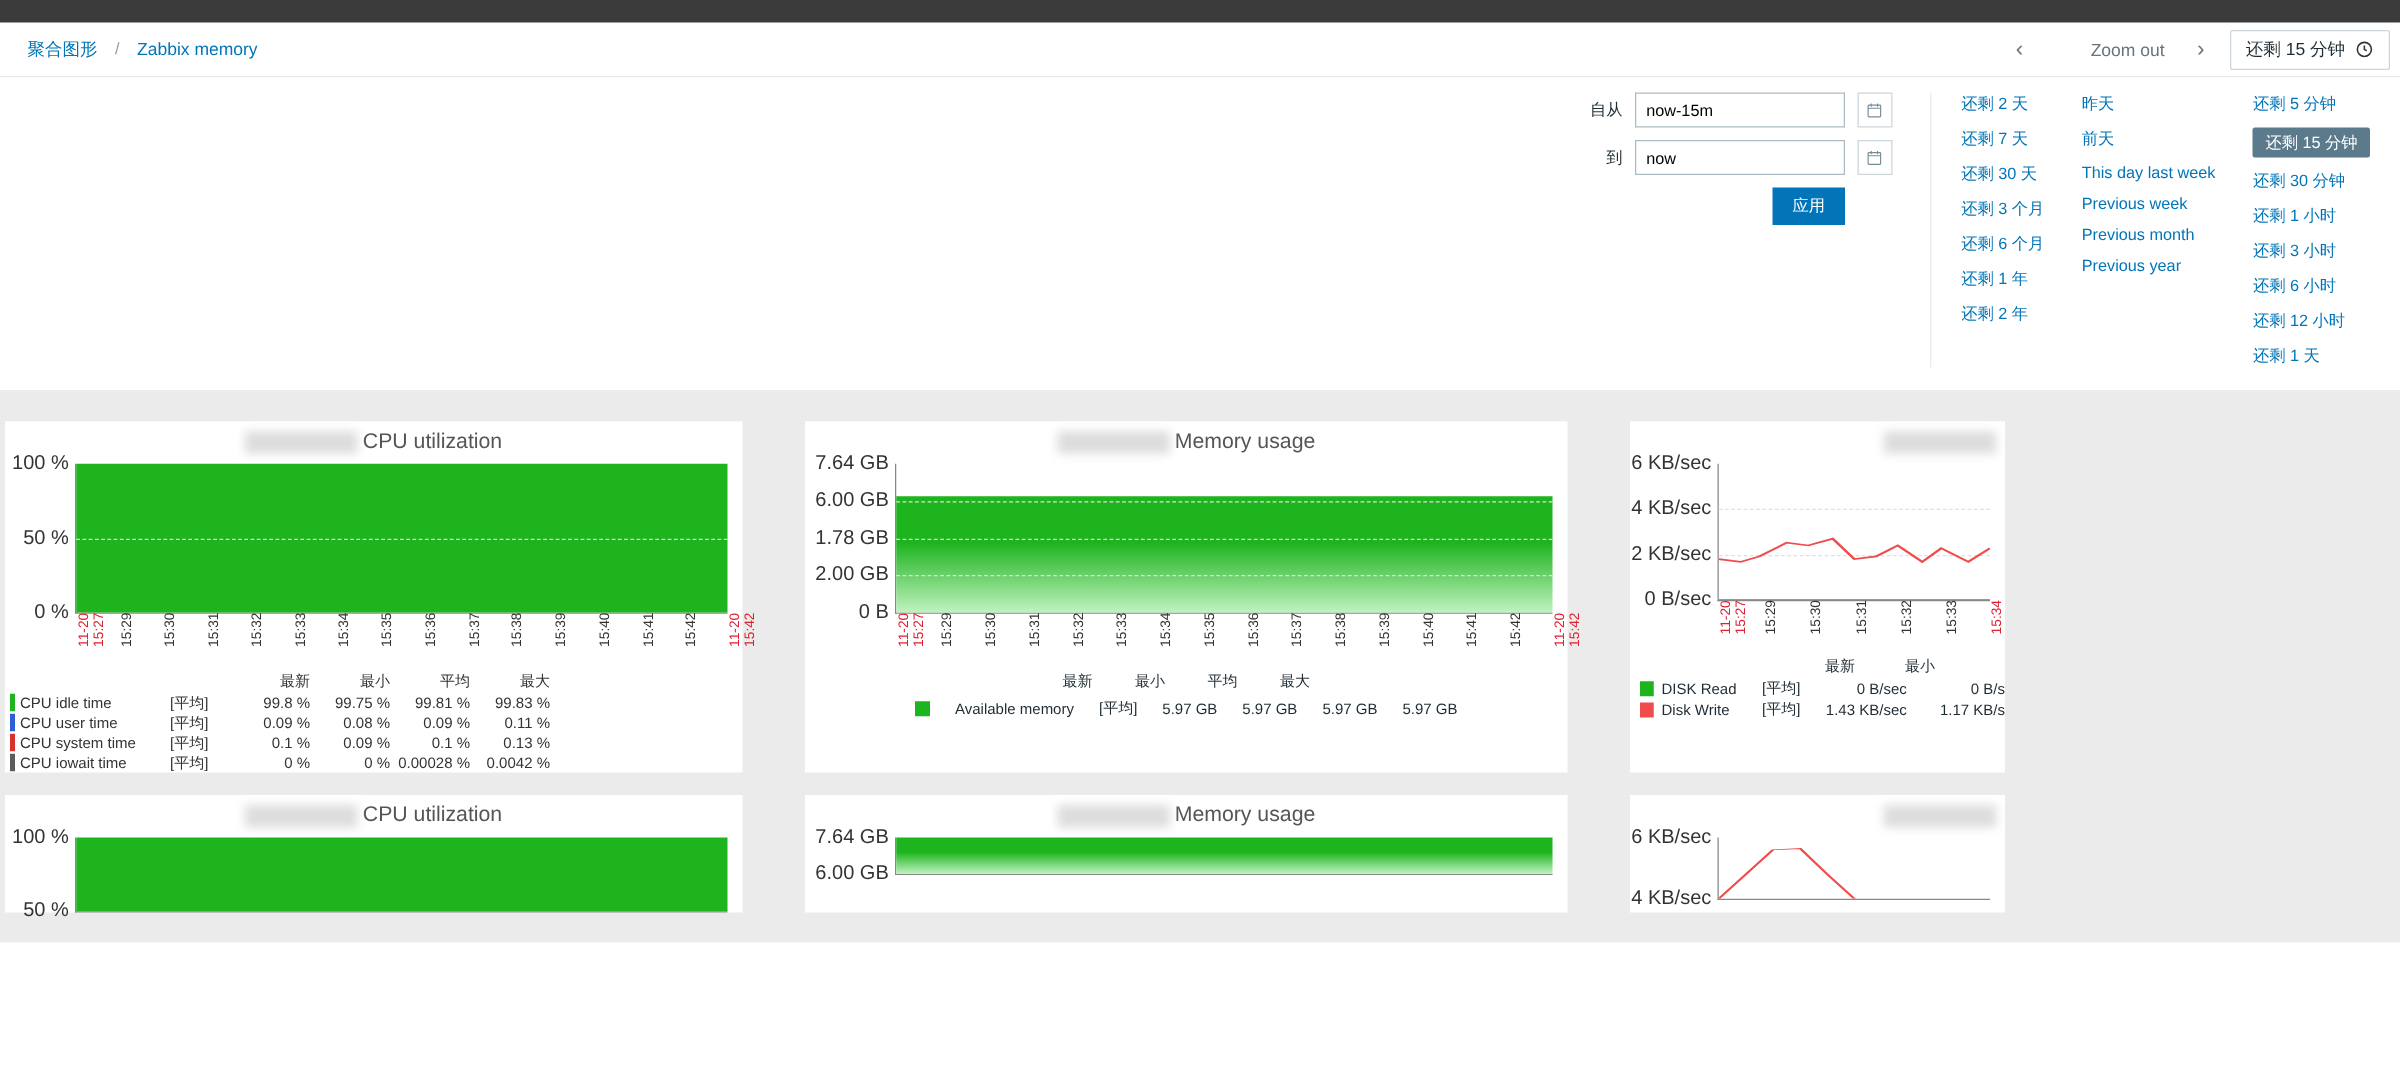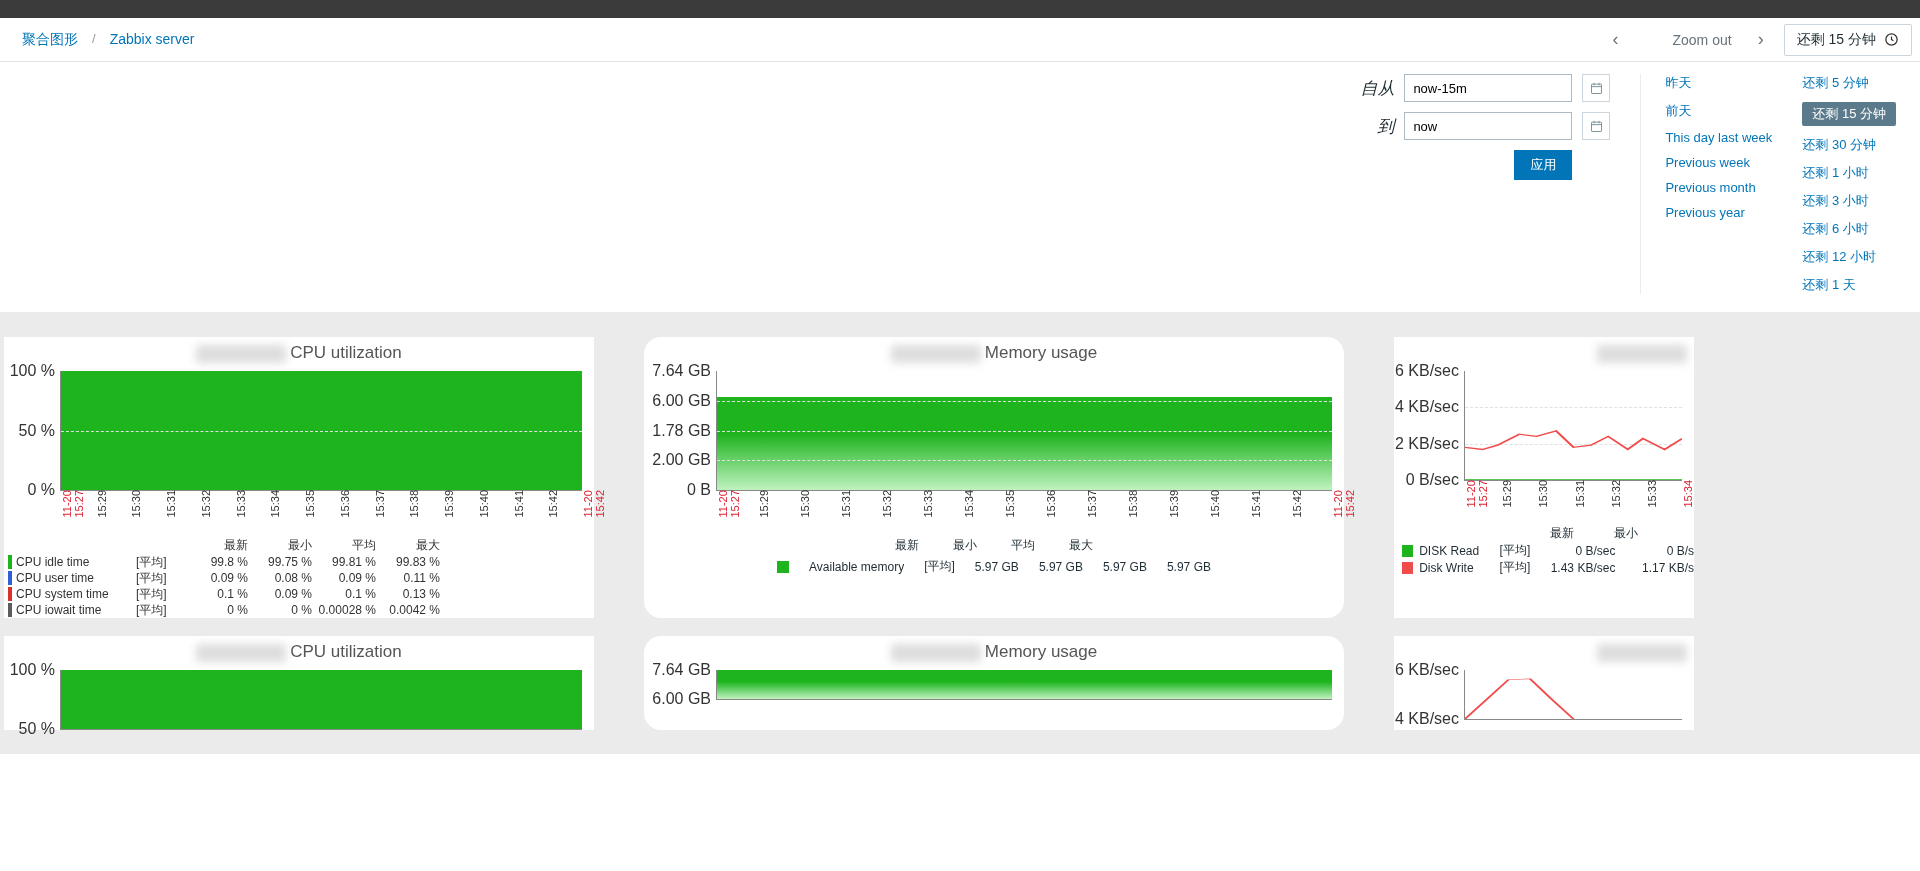--- a/index.html
+++ b/index.html
@@ -12,35 +12,35 @@
 .time-controls { display: flex; align-items: center; gap: 20px; }
 .time-nav { display: flex; align-items: center; gap: 26px; color: #68727a; }
 .time-nav .chev { color: #68727a; font-size: 18px; cursor: pointer; }
 .time-nav .zoom { color: #68727a; font-size: 14px; cursor: pointer; margin-left: 28px; }
 .time-badge { display: flex; align-items: center; gap: 8px; border: 1px solid #ccd5db; padding: 6px 12px; border-radius: 2px; font-size: 14px; color: #1f2c33; background: #fff; }
 .time-badge svg { width: 15px; height: 15px; }
 
 .filter-panel { display: flex; padding: 12px 0 18px 0; border-bottom: 1px solid #e8ecef; background: #fff; }
 .filter-left { flex: 1; display: flex; flex-direction: column; align-items: flex-end; gap: 10px; padding-right: 30px; border-right: 1px solid #e8ecef; }
 .filter-row { display: flex; align-items: center; gap: 10px; }
-.filter-row label { color: #1f2c33; font-size: 17px; font-style: italic; }
+.filter-row label { color: #1f2c33; font-size: 13px; }
 .filter-row input { width: 168px; height: 28px; border: 1px solid #acbbc2; padding: 0 8px; font-size: 13px; }
 .cal-btn { width: 28px; height: 28px; border: 1px solid #ccd5db; display: flex; align-items: center; justify-content: center; background: #fff; cursor: pointer; }
 .cal-btn svg { width: 15px; height: 15px; stroke: #768d99; fill: none; }
 .apply-btn { background: #0275b8; color: #fff; border: none; padding: 6px 16px; font-size: 13px; cursor: pointer; }
 .filter-right { display: flex; gap: 30px; padding: 0 24px; }
 .preset-col { display: flex; flex-direction: column; gap: 10px; }
 .preset-col a { color: #0275b8; text-decoration: none; font-size: 13px; white-space: nowrap; }
 .preset-col a.active { background: #5b7a8c; color: #fff; padding: 3px 10px; border-radius: 2px; }
 
 .graphs { padding: 24px 4px; display: flex; flex-direction: column; gap: 18px; background: #ebebeb; }
 .graph-row { display: flex; gap: 50px; }
 .graph { background: #fff; position: relative; }
 .graph.g1 { width: 590px; }
-.graph.g2 { width: 700px; border-radius: 17px; }
+.graph.g2 { width: 610px; }
 .graph.g3 { width: 300px; overflow: hidden; }
 .gtitle { text-align: center; color: #555; font-size: 17px; padding: 6px 0 8px; position: relative; }
 .gtitle .blur { display: inline-block; width: 90px; height: 18px; background: #ddd; filter: blur(4px); vertical-align: middle; margin-right: 4px; }
 .plot-area { position: relative; height: 120px; margin-left: 56px; margin-right: 12px; border-left: 1px solid #888; border-bottom: 1px solid #888; }
 .plot-area.short { margin-left: 72px; }
 .plot-area.disk { margin-left: 70px; height: 110px; }
 .fill-green { background: #1eb41e; }
 .fill-grad { background: linear-gradient(#1eb41e 0%, #1eb41e 40%, #c0f2c0 100%); }
 .fill { position: absolute; left: 0; right: 0; }
 .line-red { stroke: #f14c4c; stroke-width: 1.2; fill: none; }
@@ -71,21 +71,21 @@
 </style>
 </head>
 <body>
 
 <div class="top-bar"></div>
 
 <div class="breadcrumb-row">
   <div class="breadcrumb">
     <a href="#">聚合图形</a>
     <span class="sep">/</span>
-    <a href="#">Zabbix server</a>
+    <a href="#">Zabbix memory</a>
   </div>
   <div class="time-controls">
     <div class="time-nav">
       <span class="chev">‹</span>
       <span class="zoom">Zoom out</span>
       <span class="chev">›</span>
     </div>
     <div class="time-badge">
       <span>还剩 15 分钟</span>
       <svg viewBox="0 0 24 24" fill="none" stroke="#333" stroke-width="2">
@@ -118,20 +118,29 @@
           </svg>
       </div>
     </div>
     <div class="filter-row">
       <span style="width:168px"></span>
       <button class="apply-btn">应用</button>
       <span style="width:28px"></span>
     </div>
   </div>
   <div class="filter-right" id="presets">
+      <div class="preset-col">
+        <a href="#">还剩 2 天</a>
+        <a href="#">还剩 7 天</a>
+        <a href="#">还剩 30 天</a>
+        <a href="#">还剩 3 个月</a>
+        <a href="#">还剩 6 个月</a>
+        <a href="#">还剩 1 年</a>
+        <a href="#">还剩 2 年</a>
+      </div>
       <div class="preset-col">
         <a href="#">昨天</a>
         <a href="#">前天</a>
         <a href="#">This day last week</a>
         <a href="#">Previous week</a>
         <a href="#">Previous month</a>
         <a href="#">Previous year</a>
       </div>
       <div class="preset-col">
         <a href="#">还剩 5 分钟</a>

